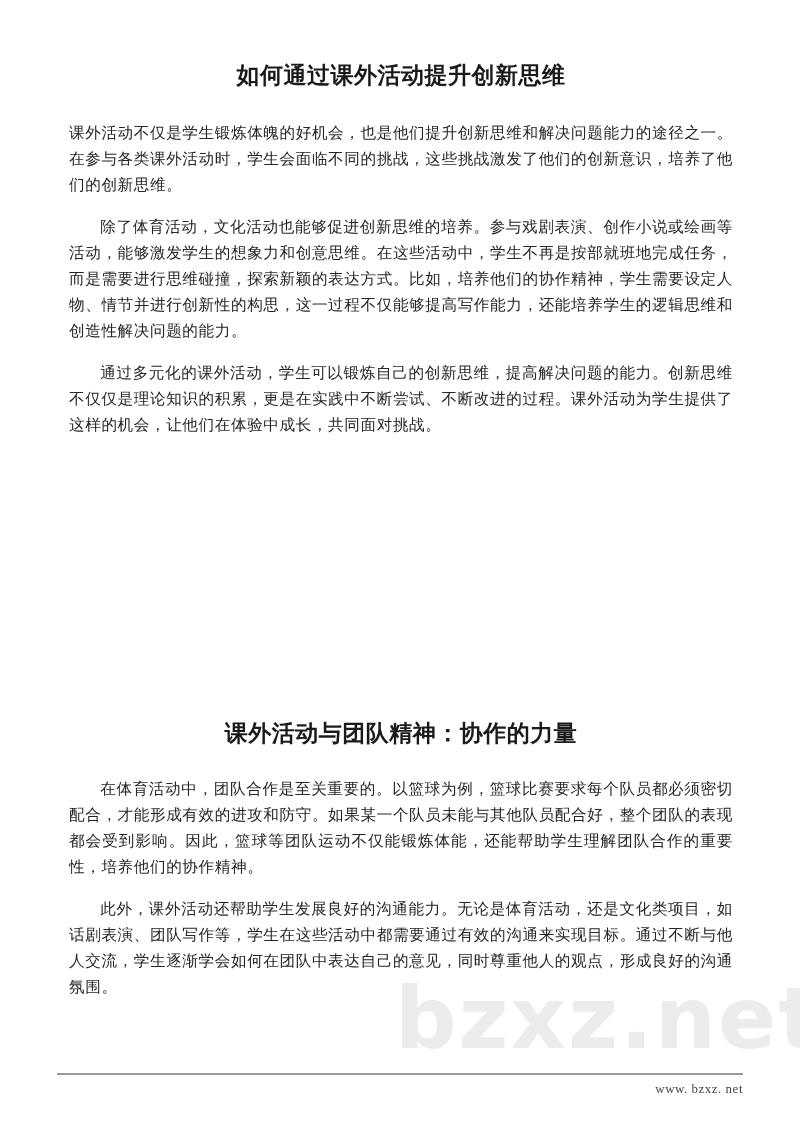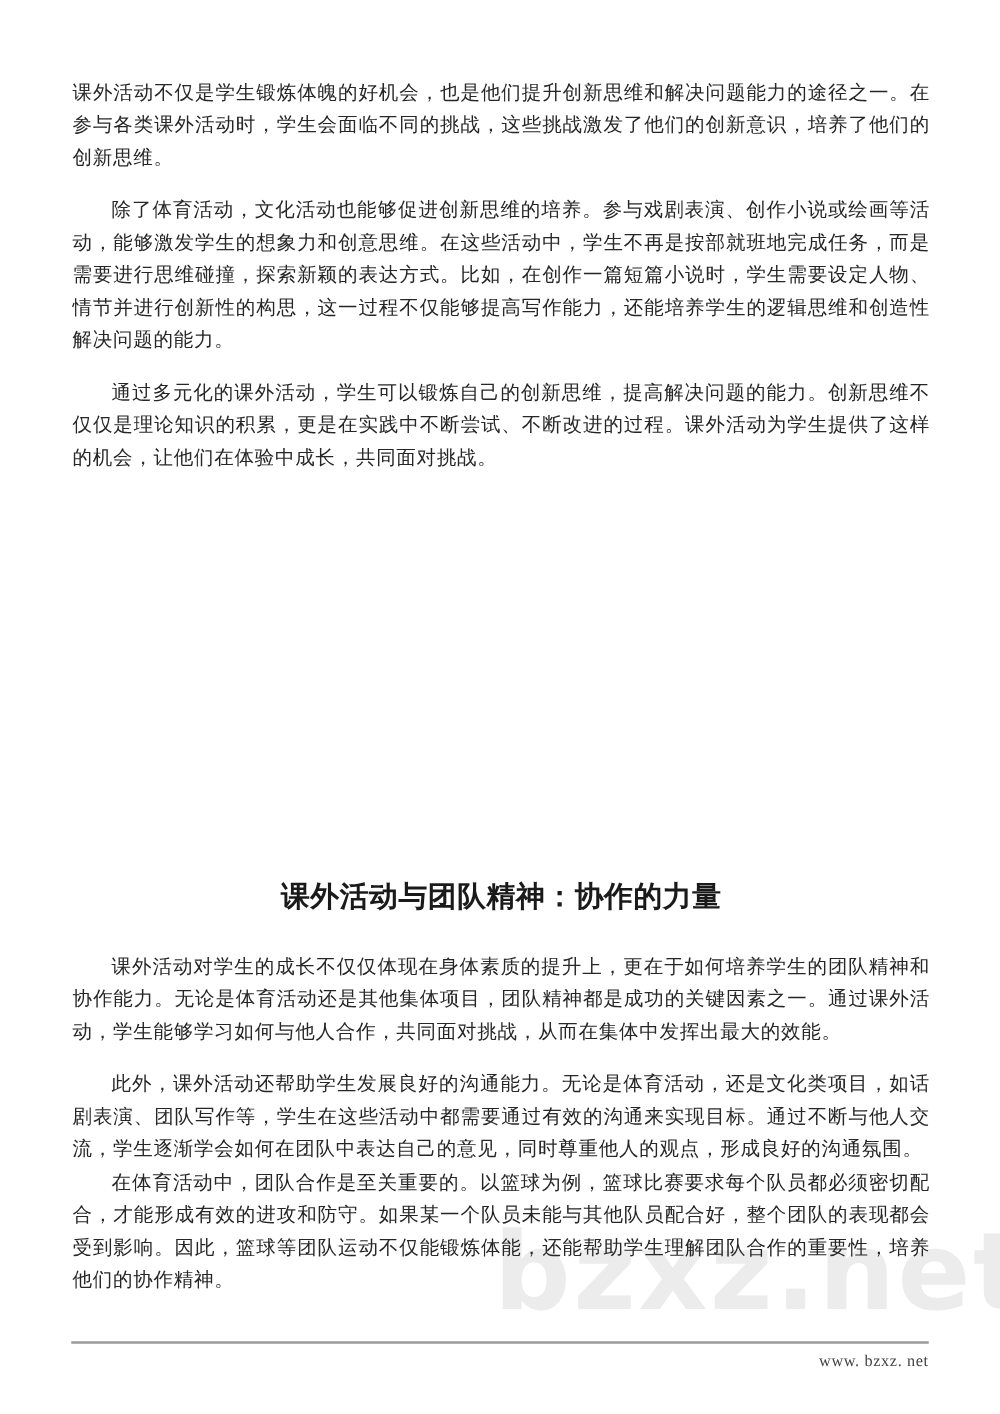--- a/index.html
+++ b/index.html
@@ -45,21 +45,21 @@
       font-weight: bold;
       font-size: 23px;
       text-align: center;
       margin: 0;
       color: #1a1a1a;
       letter-spacing: 0.5px;
     }
     .para {
       font-size: 15.6px;
       line-height: 26px;
-      margin: 1px;
+      margin: 12px;
       text-align: justify;
       color: #262626;
       letter-spacing: 0.6px;
     }
     .para.indent {
       text-indent: 2em;
     }
     .footer-line {
       position: absolute;
       left: 57px;
@@ -81,28 +81,28 @@
     }
   </style>
 </head>
 <body>
 
 <div class="page">
 
   <div class="watermark">bzxz.net</div>
 
   <div class="section" style="top: 60px;">
+    <h1 class="section-title" style="margin-bottom: 29px;">如何通过课外活动提升创新思维</h1>
     <p class="para" style="margin-bottom: 16px;">课外活动不仅是学生锻炼体魄的好机会，也是他们提升创新思维和解决问题能力的途径之一。在参与各类课外活动时，学生会面临不同的挑战，这些挑战激发了他们的创新意识，培养了他们的创新思维。</p>
-    <p class="para indent" style="margin-bottom: 16px;">除了体育活动，文化活动也能够促进创新思维的培养。参与戏剧表演、创作小说或绘画等活动，能够激发学生的想象力和创意思维。在这些活动中，学生不再是按部就班地完成任务，而是需要进行思维碰撞，探索新颖的表达方式。比如，在创作一篇短篇小说时，学生需要设定人物、情节并进行创新性的构思，这一过程不仅能够提高写作能力，还能培养学生的逻辑思维和创造性解决问题的能力。</p>
+    <p class="para indent" style="margin-bottom: 16px;">除了体育活动，文化活动也能够促进创新思维的培养。参与戏剧表演、创作小说或绘画等活动，能够激发学生的想象力和创意思维。在这些活动中，学生不再是按部就班地完成任务，而是需要进行思维碰撞，探索新颖的表达方式。比如，培养他们的协作精神，学生需要设定人物、情节并进行创新性的构思，这一过程不仅能够提高写作能力，还能培养学生的逻辑思维和创造性解决问题的能力。</p>
     <p class="para indent">通过多元化的课外活动，学生可以锻炼自己的创新思维，提高解决问题的能力。创新思维不仅仅是理论知识的积累，更是在实践中不断尝试、不断改进的过程。课外活动为学生提供了这样的机会，让他们在体验中成长，共同面对挑战。</p>
   </div>
 
-  <div class="section" style="top: 702px;">
+  <div class="section" style="top: 718px;">
     <h1 class="section-title" style="margin-bottom: 27px;">课外活动与团队精神：协作的力量</h1>
-    <p class="para indent" style="margin-bottom: 16px;">课外活动对学生的成长不仅仅体现在身体素质的提升上，更在于如何培养学生的团队精神和协作能力。无论是体育活动还是其他集体项目，团队精神都是成功的关键因素之一。通过课外活动，学生能够学习如何与他人合作，共同面对挑战，从而在集体中发挥出最大的效能。</p>
+    <p class="para indent" style="margin-bottom: 16px;">在体育活动中，团队合作是至关重要的。以篮球为例，篮球比赛要求每个队员都必须密切配合，才能形成有效的进攻和防守。如果某一个队员未能与其他队员配合好，整个团队的表现都会受到影响。因此，篮球等团队运动不仅能锻炼体能，还能帮助学生理解团队合作的重要性，培养他们的协作精神。</p>
     <p class="para indent">此外，课外活动还帮助学生发展良好的沟通能力。无论是体育活动，还是文化类项目，如话剧表演、团队写作等，学生在这些活动中都需要通过有效的沟通来实现目标。通过不断与他人交流，学生逐渐学会如何在团队中表达自己的意见，同时尊重他人的观点，形成良好的沟通氛围。</p>
-    <p class="para indent" style="margin-bottom: 16px;">在体育活动中，团队合作是至关重要的。以篮球为例，篮球比赛要求每个队员都必须密切配合，才能形成有效的进攻和防守。如果某一个队员未能与其他队员配合好，整个团队的表现都会受到影响。因此，篮球等团队运动不仅能锻炼体能，还能帮助学生理解团队合作的重要性，培养他们的协作精神。</p>
   </div>
 
   <div class="footer-line"></div>
   <div class="footer-url">www. bzxz. net</div>
 
 </div>
 
 </body></html>

